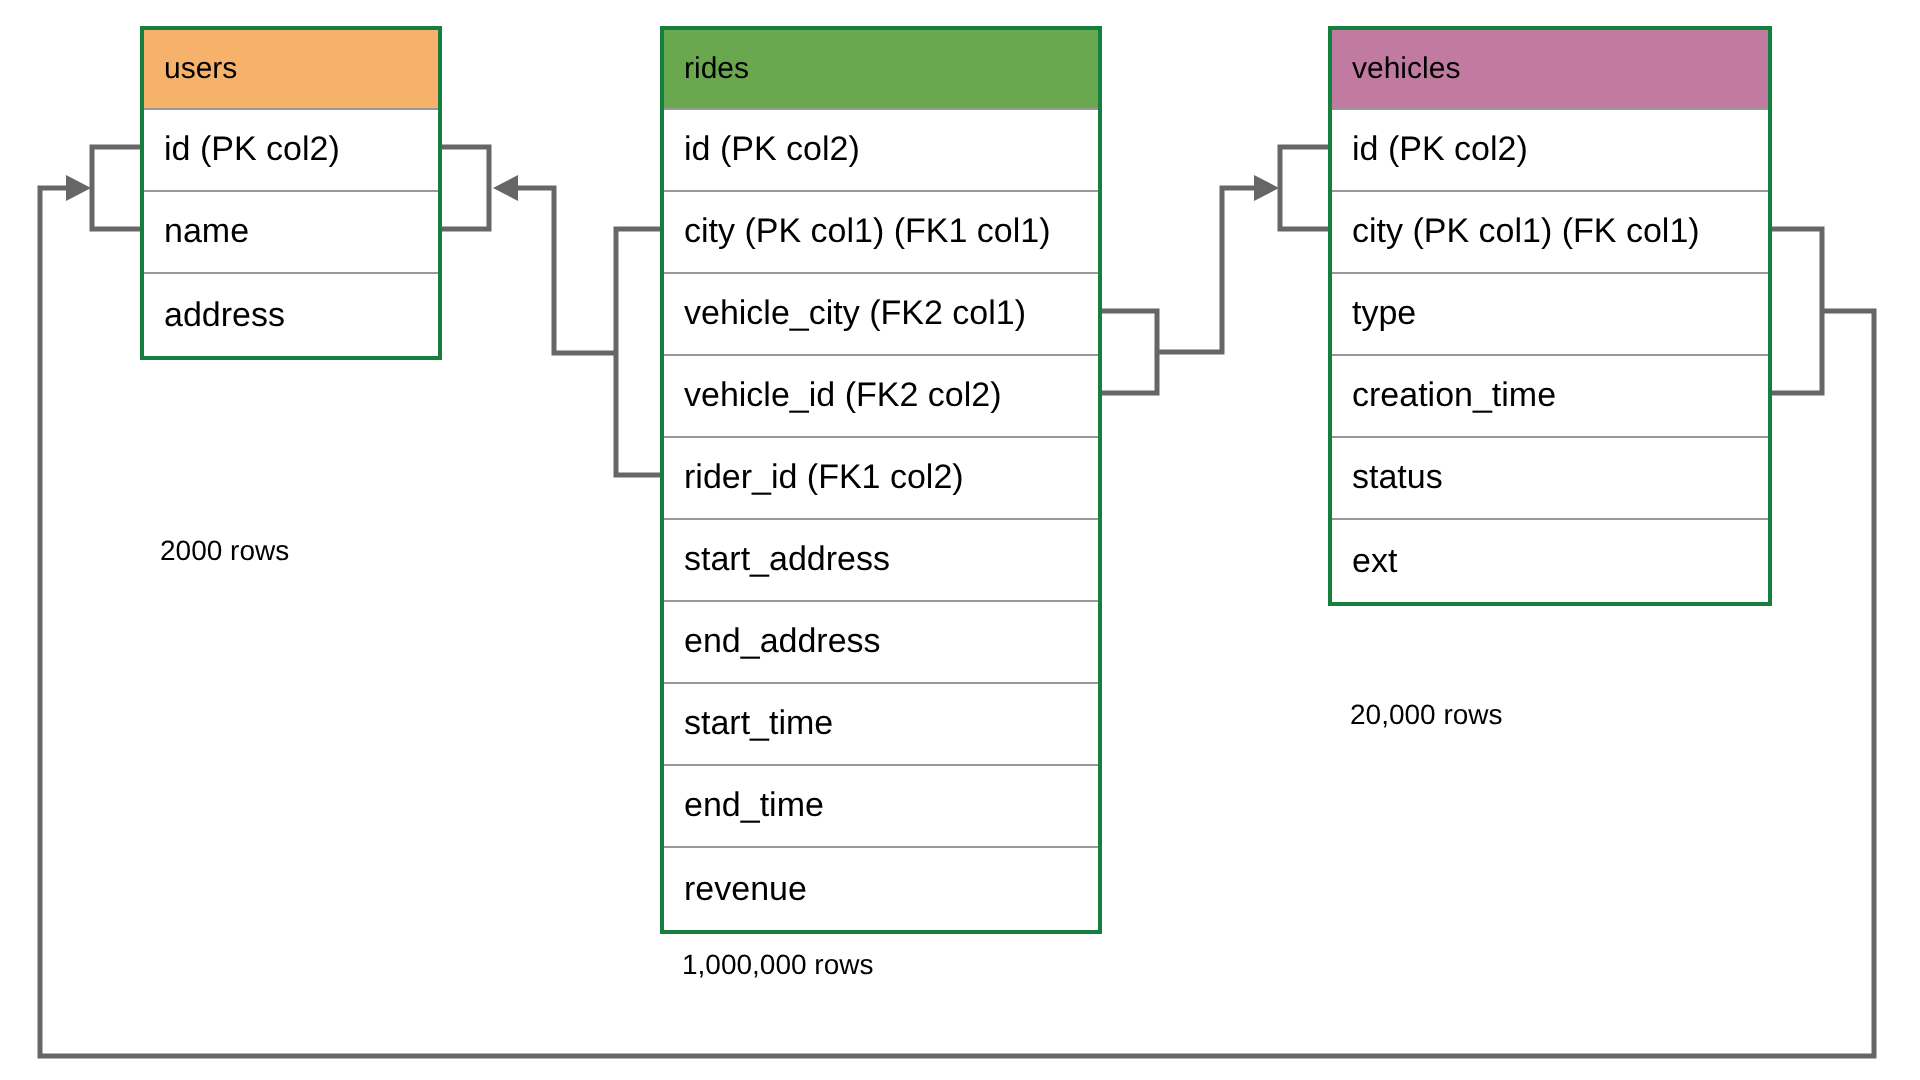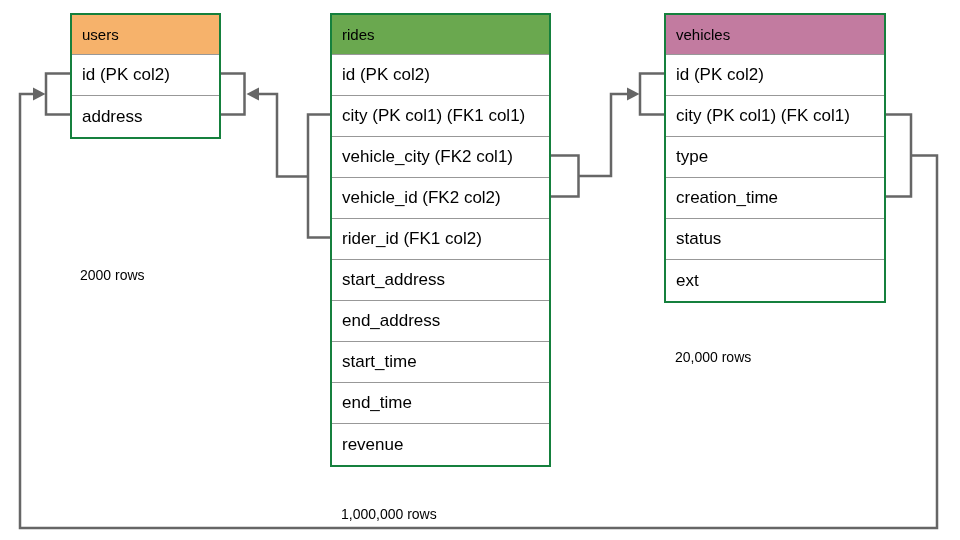--- a/index.html
+++ b/index.html
@@ -82,38 +82,39 @@
 
     <path d="M 886 114.5 H 911 V 196.5 H 886"></path>
     <path d="M 70 73.5 H 46 V 114.5 H 70"></path>
     <path d="M 911 155.5 H 937 V 528 H 20 V 94 H 33"></path>
     <polygon points="33,87.5 33,100.5 45.5,94"></polygon>
   </svg>
 
   <div class="db-table" style="left:70px; top:13px; width:151px;">
     <div class="tbl-header" style="background-color: rgb(246, 178, 107);">users</div>
     <div class="tbl-row">id (PK col2)</div>
+    <div class="tbl-row">name</div>
     <div class="tbl-row">address</div>
   </div>
   <div class="row-count" style="left:80px; top:267px;">2000 rows</div>
 
   <div class="db-table" style="left:330px; top:13px; width:221px;">
     <div class="tbl-header" style="background-color: rgb(106, 168, 79);">rides</div>
     <div class="tbl-row">id (PK col2)</div>
     <div class="tbl-row">city (PK col1) (FK1 col1)</div>
     <div class="tbl-row">vehicle_city (FK2 col1)</div>
     <div class="tbl-row">vehicle_id (FK2 col2)</div>
     <div class="tbl-row">rider_id (FK1 col2)</div>
     <div class="tbl-row">start_address</div>
     <div class="tbl-row">end_address</div>
     <div class="tbl-row">start_time</div>
     <div class="tbl-row">end_time</div>
     <div class="tbl-row">revenue</div>
   </div>
-  <div class="row-count" style="left:341px; top:474px;margin-top:32px;">1,000,000 rows</div>
+  <div class="row-count" style="left:341px; top:474px;">1,000,000 rows</div>
 
   <div class="db-table" style="left:664px; top:13px; width:222px;">
     <div class="tbl-header" style="background-color: rgb(194, 123, 160);">vehicles</div>
     <div class="tbl-row">id (PK col2)</div>
     <div class="tbl-row">city (PK col1) (FK col1)</div>
     <div class="tbl-row">type</div>
     <div class="tbl-row">creation_time</div>
     <div class="tbl-row">status</div>
     <div class="tbl-row">ext</div>
   </div>

